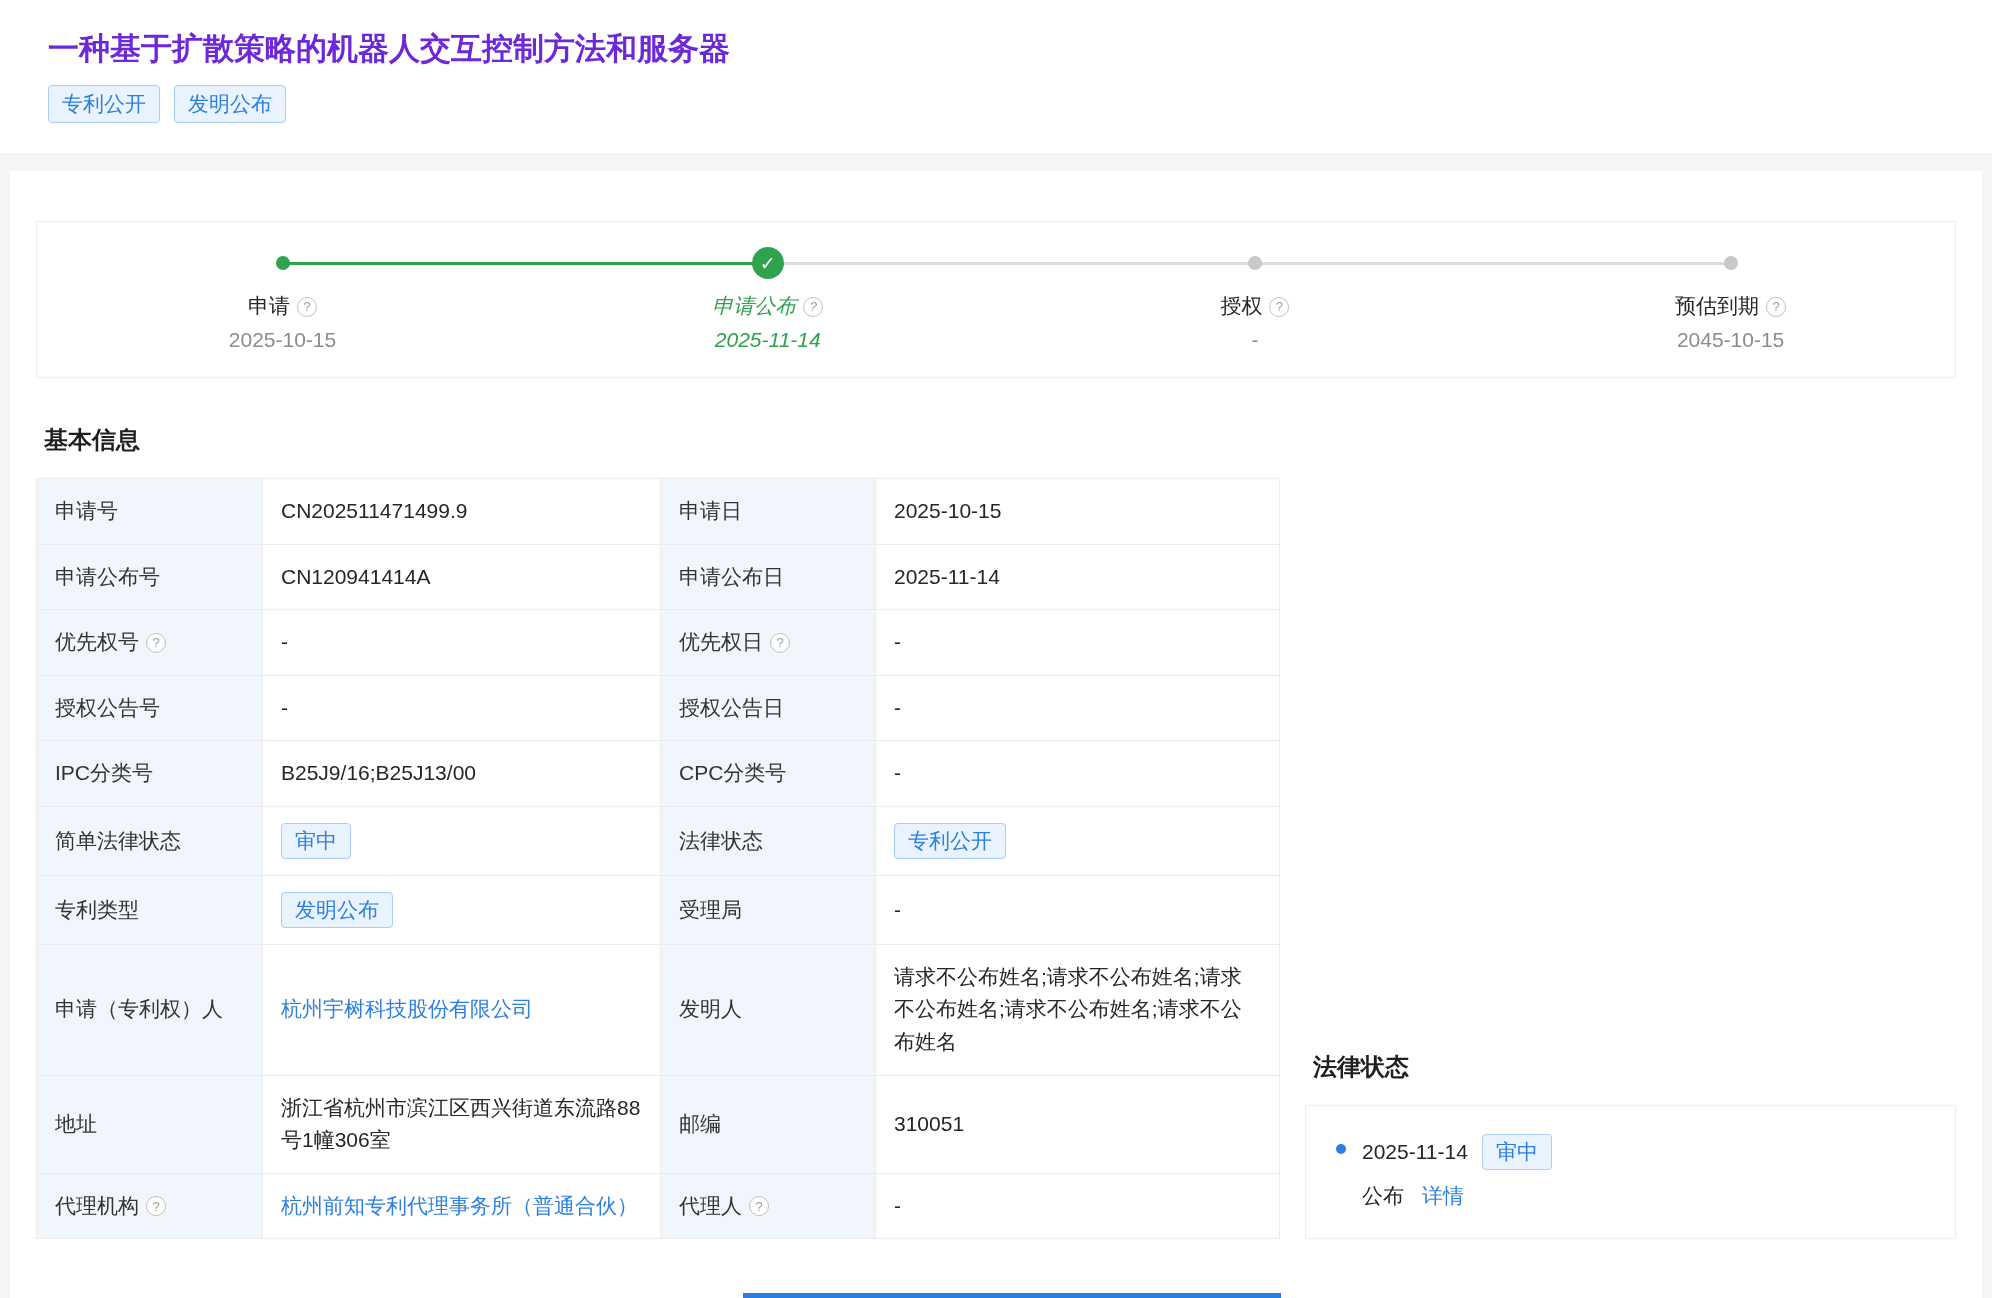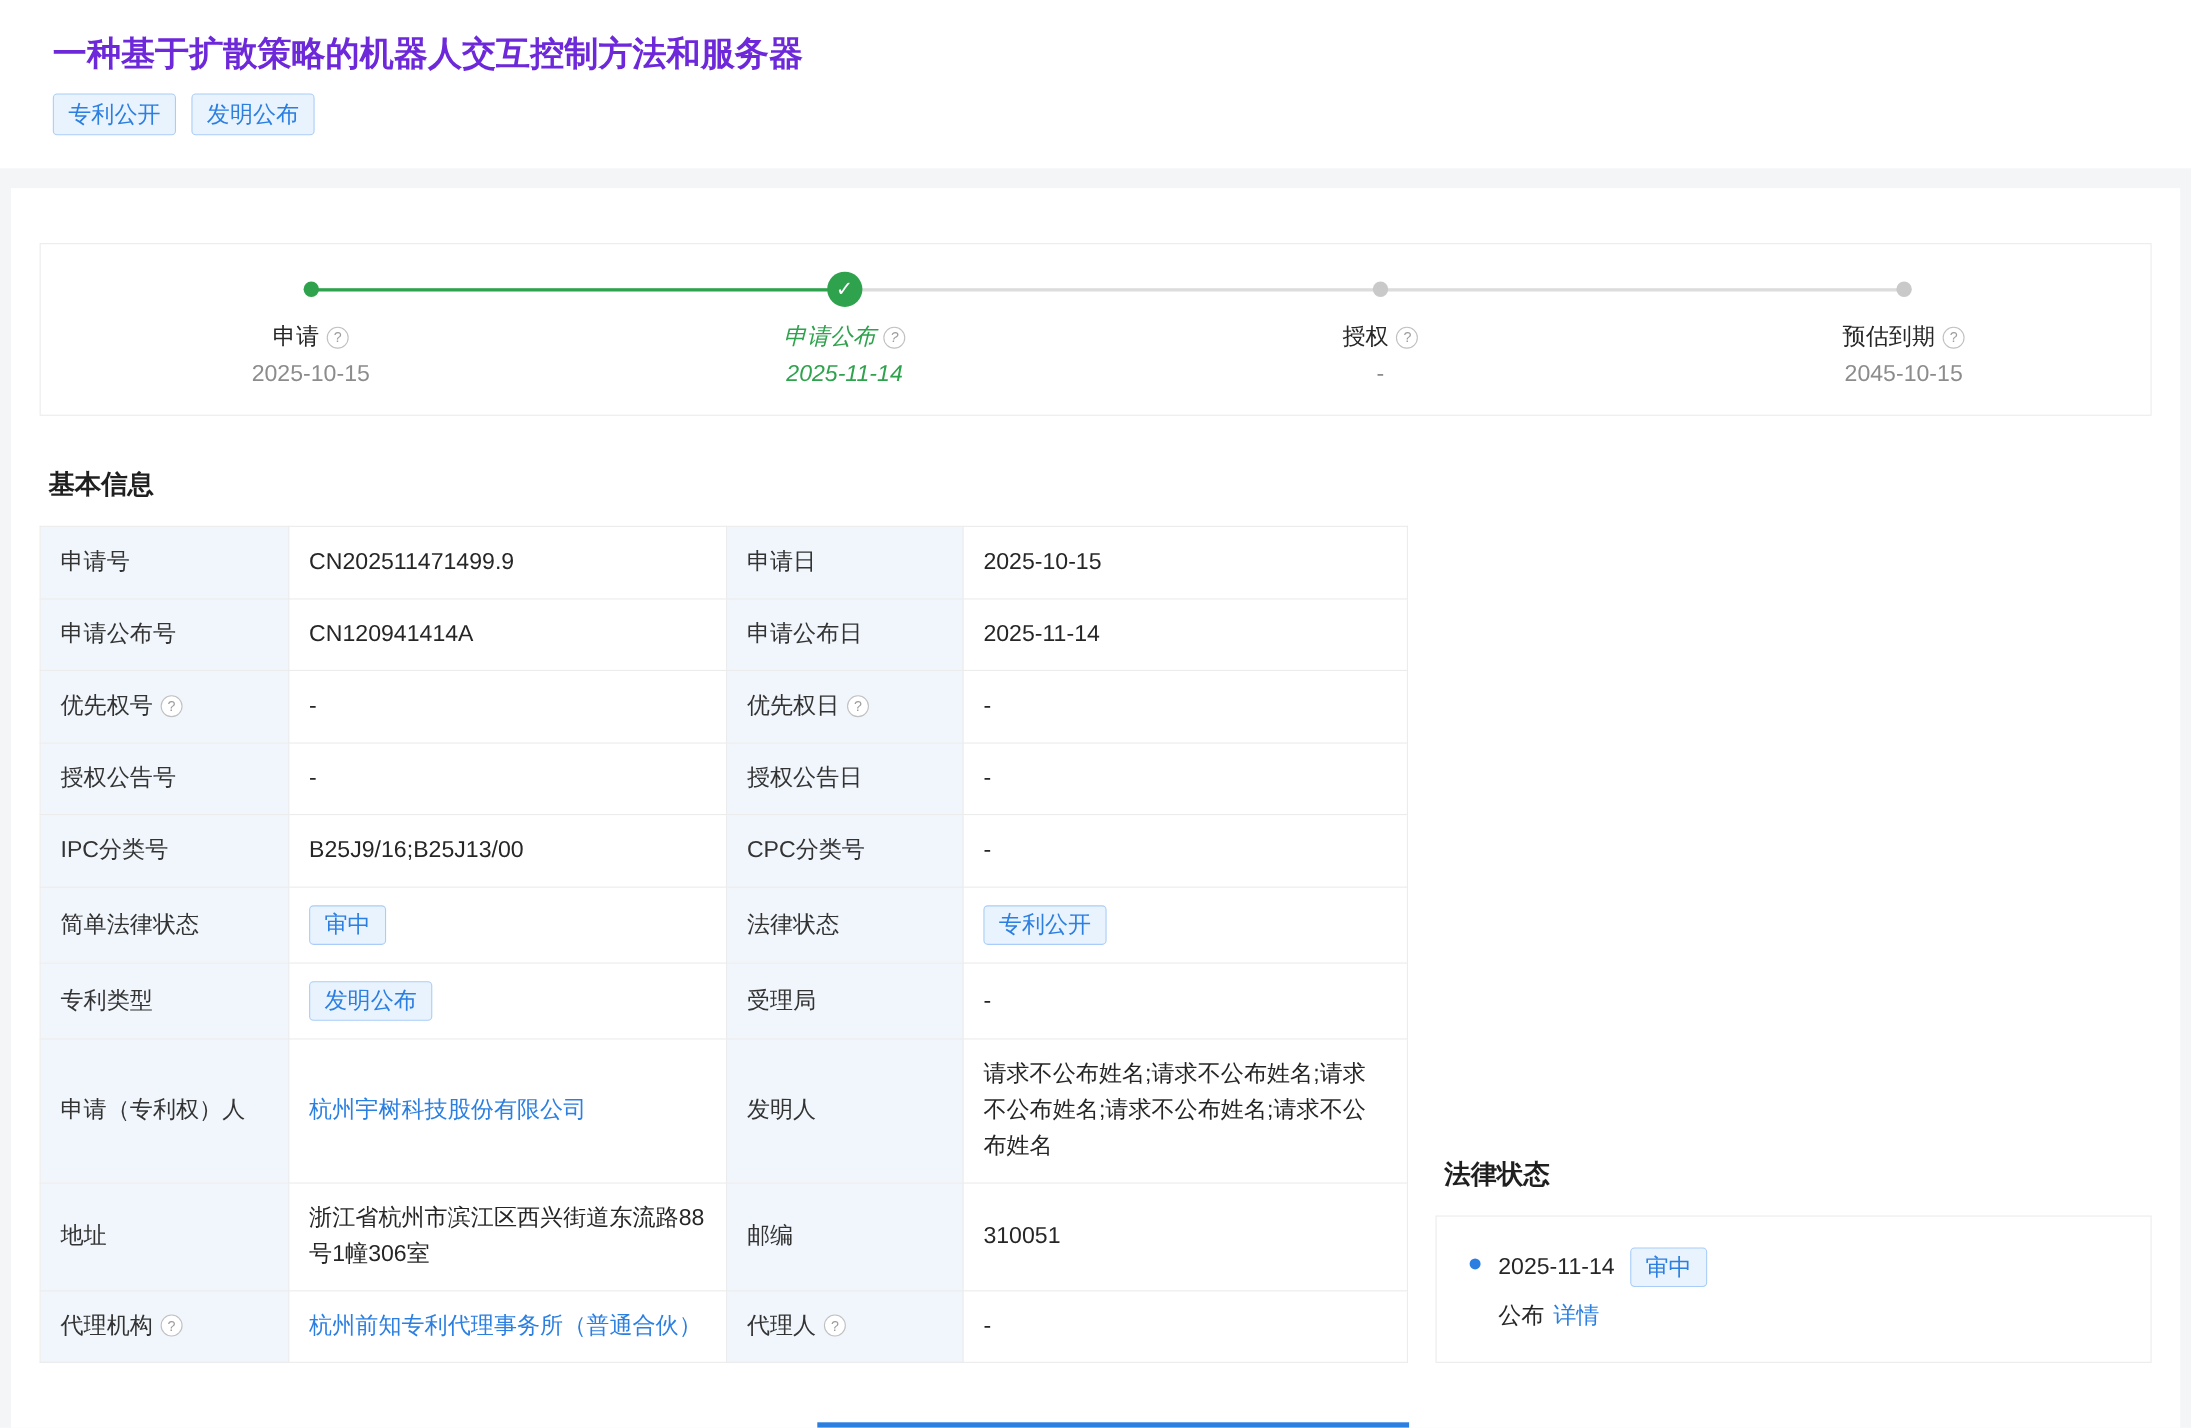--- a/index.html
+++ b/index.html
@@ -67,21 +67,21 @@
   .info-table td.lbl { background: var(--label-cell-bg, #f1f6fc); color: #333; }
   .col-l1 { width: 226px; } .col-v1 { width: 398px; } .col-l2 { width: 215px; } .col-v2 { width: 404px; }
 
   
   .legal-box { border: 1px solid #ececec; margin-top: 22px; flex: 1; padding: 28px 30px; }
   .legal-entry { display: flex; align-items: flex-start; }
   .bullet { width: 10px; height: 10px; border-radius: 50%; background: var(--accent-blue, #2b7fe0); margin-top: 10px; flex: none; }
   .entry-body { margin-left: 16px; }
   .entry-head { display: flex; align-items: center; gap: 14px; }
   .entry-date { font-size: 21px; color: #262626; }
-  .entry-sub { margin-top: 12px; font-size: 21px; color: #262626; display: flex; gap: 8px; align-items: center; }
+  .entry-sub { margin-top: 12px; font-size: 21px; color: #262626; display: flex; gap: 18px; align-items: center; }
 
   
   .bottom-bar { position: absolute; bottom: 0; left: 743px; width: 538px; height: 5px; background: var(--accent-blue, #2b7fe0); }
 </style>
 </head>
 <body>
 
 <div class="page-header">
   <div class="patent-title">一种基于扩散策略的机器人交互控制方法和服务器</div>
   <div class="header-tags">

